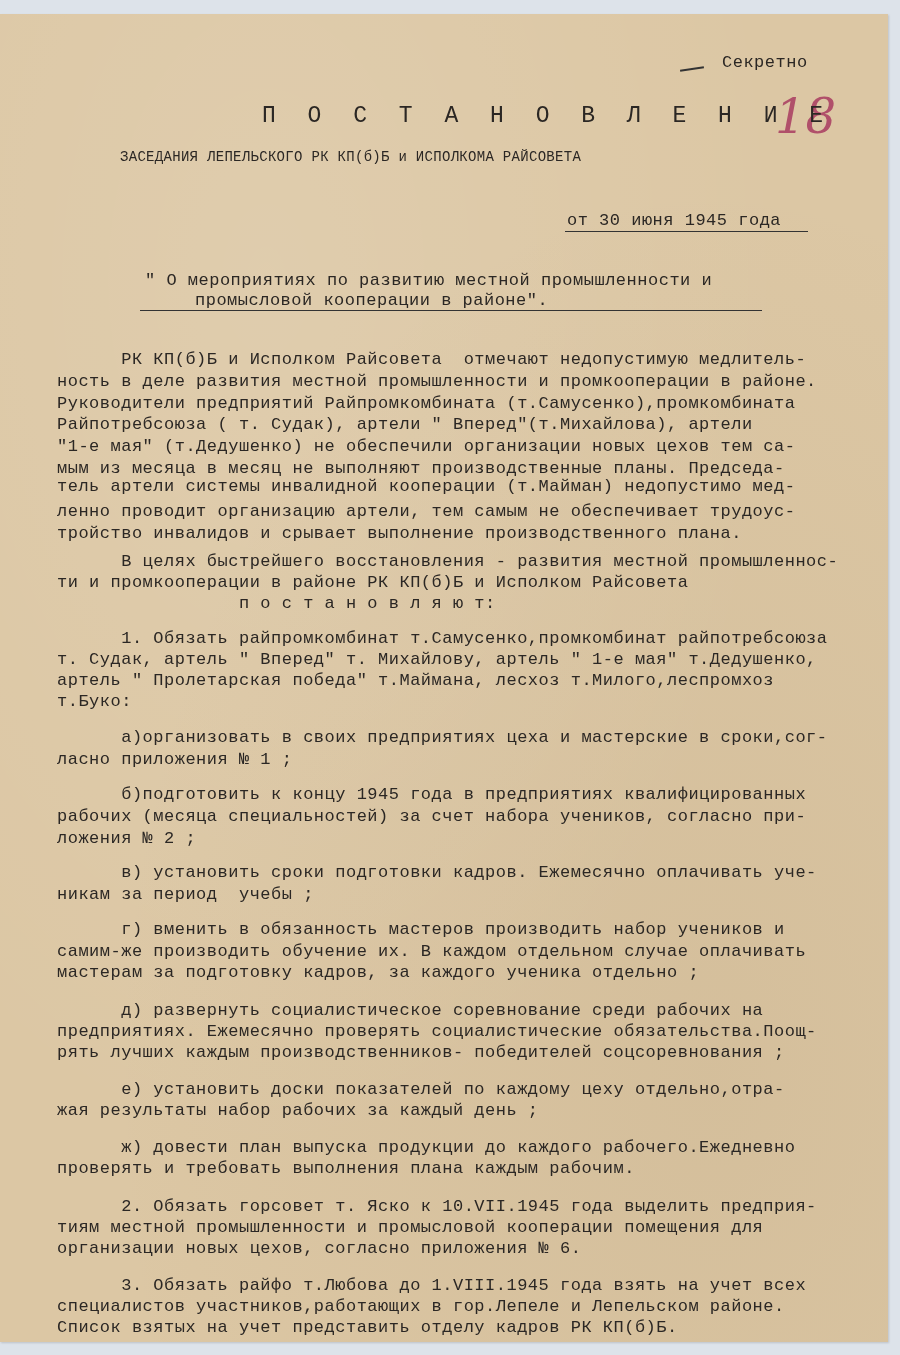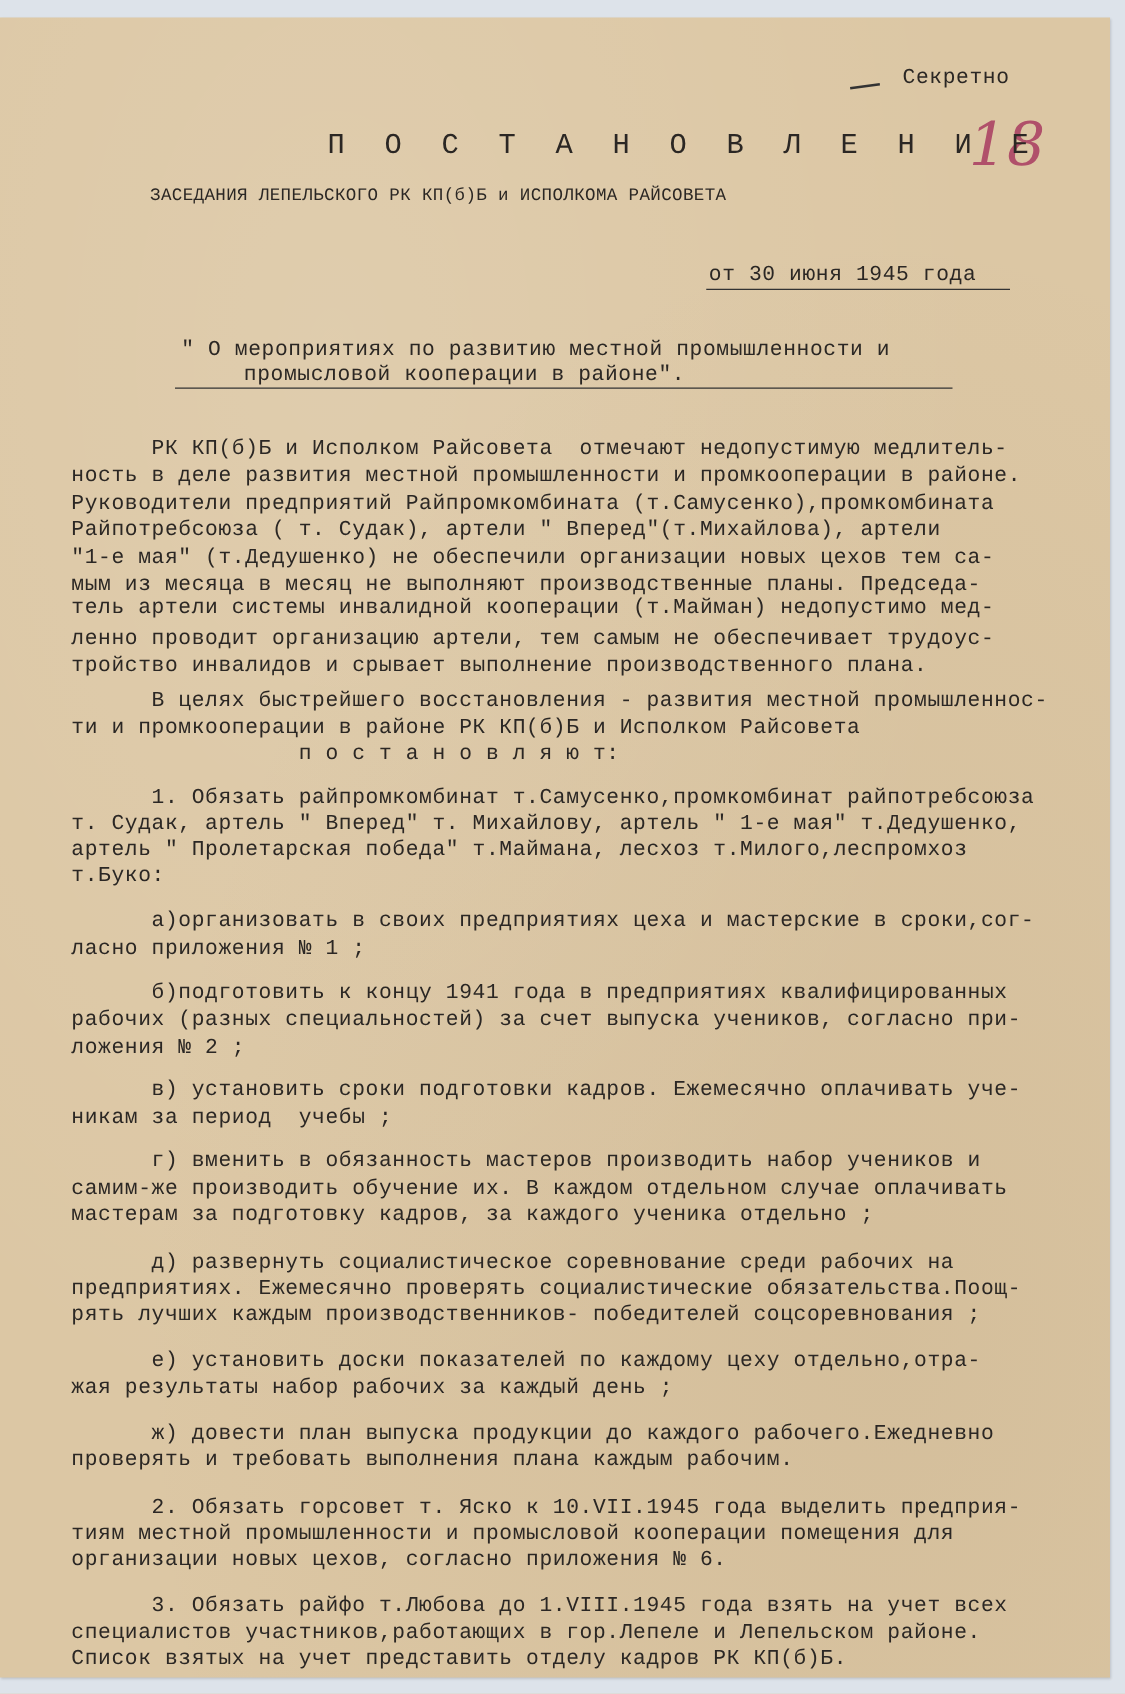--- a/index.html
+++ b/index.html
@@ -63,22 +63,22 @@
 <span class="txt body-line" style="top:593px">                 п о с т а н о в л я ю т:</span>
 
 <span class="txt body-line" style="top:628px">      1. Обязать райпромкомбинат т.Самусенко,промкомбинат райпотребсоюза</span>
 <span class="txt body-line" style="top:649px">т. Судак, артель " Вперед" т. Михайлову, артель " 1-е мая" т.Дедушенко,</span>
 <span class="txt body-line" style="top:670px">артель " Пролетарская победа" т.Маймана, лесхоз т.Милого,леспромхоз</span>
 <span class="txt body-line" style="top:691px">т.Буко:</span>
 
 <span class="txt body-line" style="top:727px">      а)организовать в своих предприятиях цеха и мастерские в сроки,сог-</span>
 <span class="txt body-line" style="top:749px">ласно приложения № 1 ;</span>
 
-<span class="txt body-line" style="top:784px">      б)подготовить к концу 1941 года в предприятиях квалифицированных</span>
-<span class="txt body-line" style="top:806px">рабочих (разных специальностей) за счет выпуска учеников, согласно при-</span>
+<span class="txt body-line" style="top:784px">      б)подготовить к концу 1945 года в предприятиях квалифицированных</span>
+<span class="txt body-line" style="top:806px">рабочих (месяца специальностей) за счет набора учеников, согласно при-</span>
 <span class="txt body-line" style="top:828px">ложения № 2 ;</span>
 
 <span class="txt body-line" style="top:862px">      в) установить сроки подготовки кадров. Ежемесячно оплачивать уче-</span>
 <span class="txt body-line" style="top:884px">никам за период  учебы ;</span>
 
 <span class="txt body-line" style="top:919px">      г) вменить в обязанность мастеров производить набор учеников и</span>
 <span class="txt body-line" style="top:941px">самим-же производить обучение их. В каждом отдельном случае оплачивать</span>
 <span class="txt body-line" style="top:962px">мастерам за подготовку кадров, за каждого ученика отдельно ;</span>
 
 <span class="txt body-line" style="top:1000px">      д) развернуть социалистическое соревнование среди рабочих на</span>

